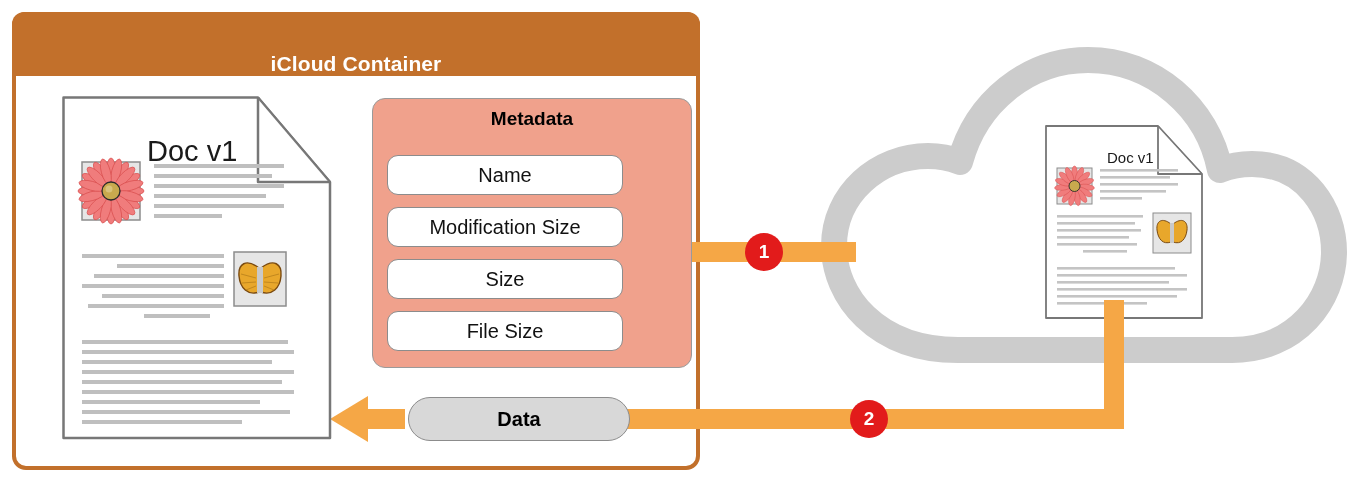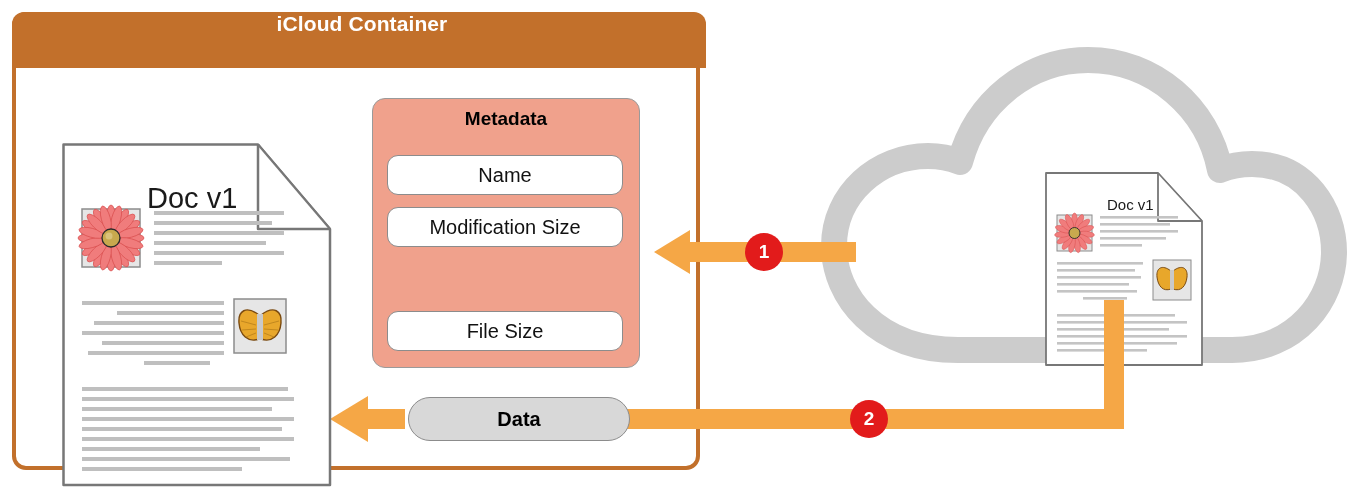--- a/index.html
+++ b/index.html
@@ -9,36 +9,36 @@
   }
   .stage{position:absolute;inset:0;width:1347px;height:493px;}
 
   
   #icloud-container{
     position:absolute;left:12px;top:12px;width:688px;height:458px;
     border:4px solid #C2702B;border-radius:14px;background:#ffffff;
     box-sizing:border-box;z-index:2;
   }
   #container-header{
-    position:absolute;left:-4px;top:-4px;width:688px;height:56px;
+    position:absolute;left:-4px;top:-4px;width:688px;height:64px;
     background:#C2702B;border-radius:12px 12px 0 0;
-    display:flex;align-items:flex-start;justify-content:center;
-    color:#ffffff;font-size:21px;font-weight:bold;letter-spacing:.1px;padding-left:6px;
-  }
-
-  
-  .doc{position:absolute;margin-top:47px;}
+    display:flex;align-items:flex-end;justify-content:center;
+    color:#ffffff;font-size:21px;font-weight:bold;letter-spacing:.1px;
+  }
+
+  
+  .doc{position:absolute;}
   .doc svg{display:block;}
   .doc-title{
     position:absolute;color:#1a1a1a;white-space:nowrap;
   }
 
   
   #metadata-panel{
-    position:absolute;left:372px;top:98px;width:268px;height:270px;
+    position:absolute;left:372px;top:98px;width:320px;height:270px;
     background:#F0A18C;border:1.5px solid #9a9a9a;border-radius:13px;
     box-sizing:border-box;z-index:5;
   }
   #metadata-title{
     position:absolute;top:9px;left:0;width:100%;text-align:center;
     font-size:19px;font-weight:bold;color:#000;
   }
   .meta-field{
     position:absolute;left:14px;width:236px;height:40px;
     background:#ffffff;border:1.5px solid #8c8c8c;border-radius:11px;
@@ -280,20 +280,23 @@
   <div id="metadata-panel">
     <div id="metadata-title">
       <span>Metadata</span>
     </div>
     <div class="meta-field" style="top:56px;">
       <span>Name</span>
     </div>
     <div class="meta-field" style="top:108px;">
       <span>Modification Size</span>
     </div>
+    <div class="meta-field" style="top:160px;">
+      <span>Size</span>
+    </div>
     <div class="meta-field" style="top:212px;">
       <span>File Size</span>
     </div>
   </div>
 
   <div id="data-pill">
     <span>Data</span>
   </div>
 
 </div>

